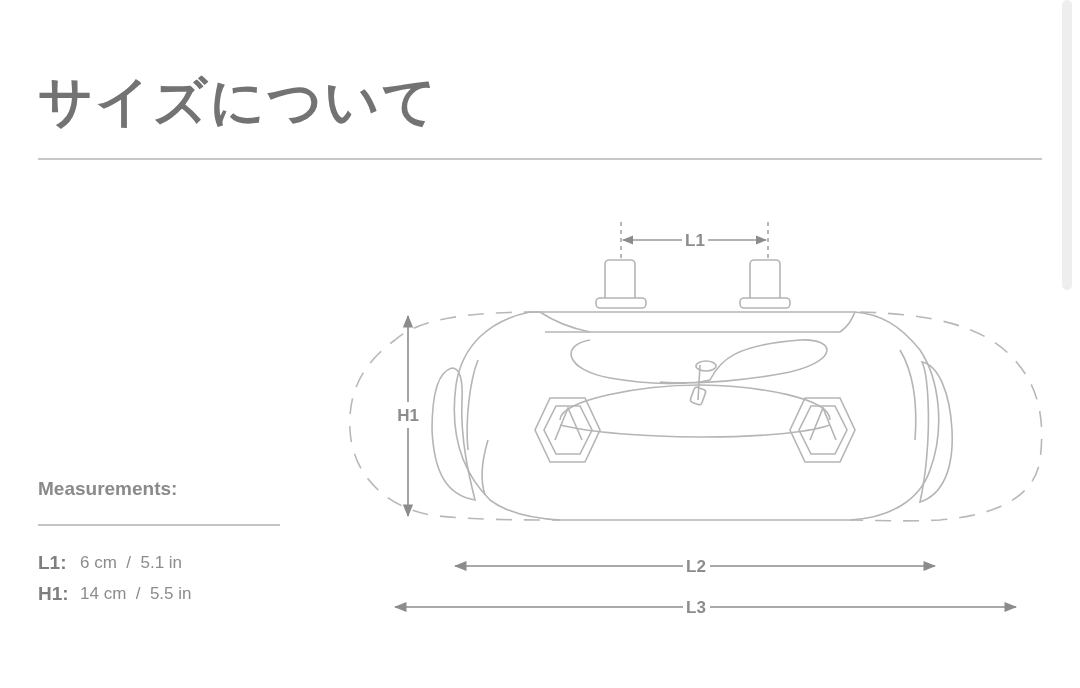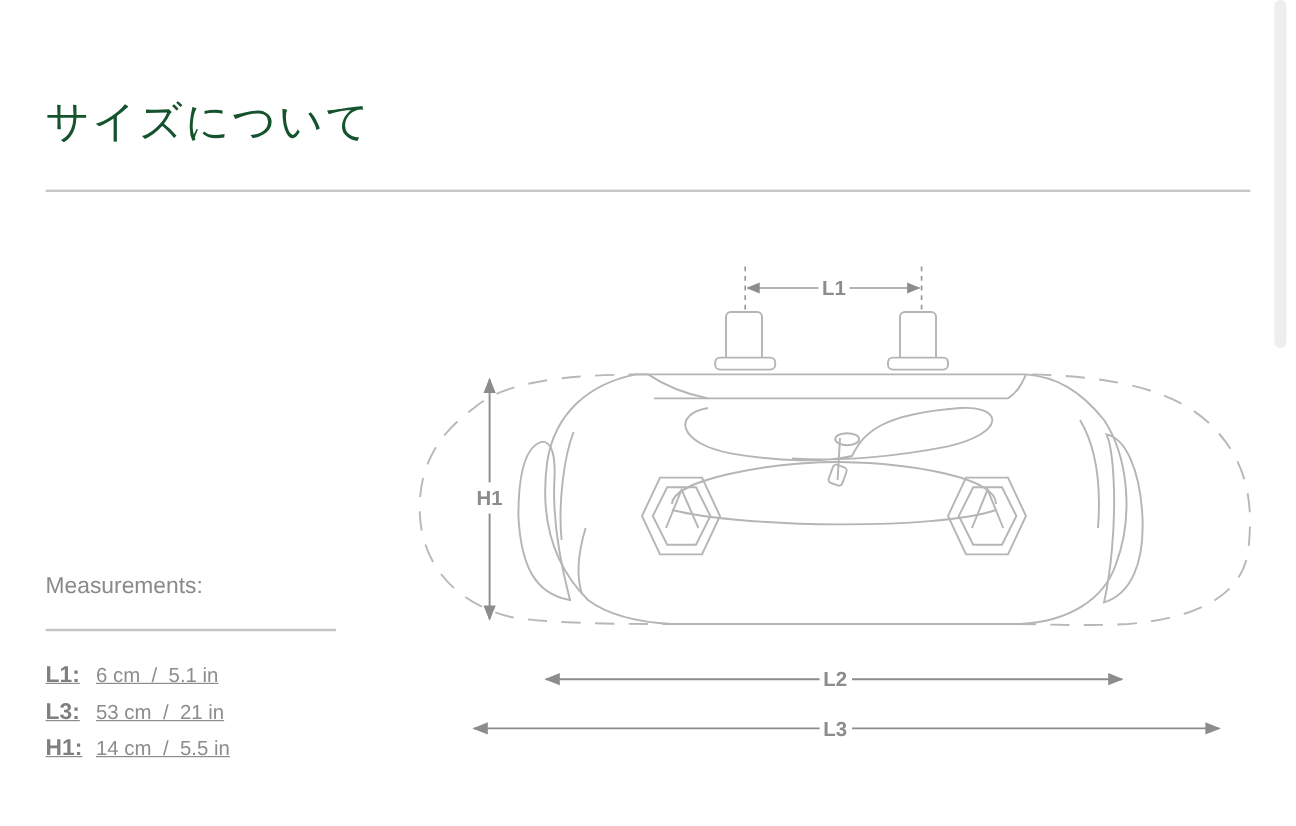--- a/index.html
+++ b/index.html
@@ -3,46 +3,46 @@
 <meta charset="utf-8">
 <style>
   html, body { margin: 0; padding: 0; }
   body {
     width: 1080px; height: 688px; overflow: hidden;
     background: #ffffff; position: relative;
     font-family: "DejaVu Sans", "Liberation Sans", sans-serif;
   }
   .page-title {
     position: absolute; left: 38px; top: 70px;
-    font-size: 36px; font-weight: normal; color: #14532d;
+    font-size: 54px; font-weight: bold; color: #737373;
     letter-spacing: 2px; margin: 0; line-height: 64px;
   }
   .title-rule {
     position: absolute; left: 38px; top: 158px; width: 1004px; height: 2px;
     background: #c8c8c8;
   }
   .scrollbar {
     position: absolute; left: 1062px; top: 0; width: 10px; height: 290px;
     background: #eeeeee; border-radius: 5px;
   }
   .meas-heading {
     position: absolute; left: 38px; top: 478px;
     font-family: "Liberation Sans", sans-serif;
-    font-size: 19px; font-weight: normal; color: #8a8a8a; margin: 0;
+    font-size: 19px; font-weight: bold; color: #8a8a8a; margin: 0;
   }
   .meas-rule {
     position: absolute; left: 38px; top: 524px; width: 242px; height: 2px;
     background: #c4c4c4;
   }
   .meas-list {
     position: absolute; left: 38px; top: 548px; margin: 0; padding: 0; list-style: none;
   }
   .meas-row {
     height: 30.5px; display: flex; align-items: center;
-    font-family: "Liberation Sans", sans-serif; color: #8c8c8c; text-decoration: underline;
+    font-family: "Liberation Sans", sans-serif; color: #8c8c8c;
   }
   .meas-key { font-size: 19px; font-weight: bold; width: 40px; color: #7f7f7f; }
   .meas-val { font-size: 17px; margin-left: 2px; }
   .diagram { position: absolute; left: 0; top: 0; }
   .dim-label {
     font-family: "Liberation Sans", sans-serif; font-weight: bold;
     fill: #8c8c8c; font-size: 17px;
   }
 </style>
 </head>
@@ -51,24 +51,20 @@
 <h1 class="page-title">サイズについて</h1>
 <div class="title-rule"></div>
 <div class="scrollbar"></div>
 
 <h2 class="meas-heading">Measurements:</h2>
 <div class="meas-rule"></div>
 <ul class="meas-list">
   <li class="meas-row">
     <span class="meas-key">L1:</span>
     <span class="meas-val" style="white-space:pre">6 cm  /  5.1 in</span>
-  </li>
-  <li class="meas-row">
-    <span class="meas-key">L3:</span>
-    <span class="meas-val" style="white-space:pre">53 cm  /  21 in</span>
   </li>
   <li class="meas-row">
     <span class="meas-key">H1:</span>
     <span class="meas-val" style="white-space:pre">14 cm  /  5.5 in</span>
   </li>
 </ul>
 
 <svg class="diagram" width="1080" height="688" viewBox="0 0 1080 688">
   <defs>
     <marker id="arr" viewBox="0 0 10 10" refX="9" refY="5" markerWidth="8" markerHeight="8" orient="auto-start-reverse">

